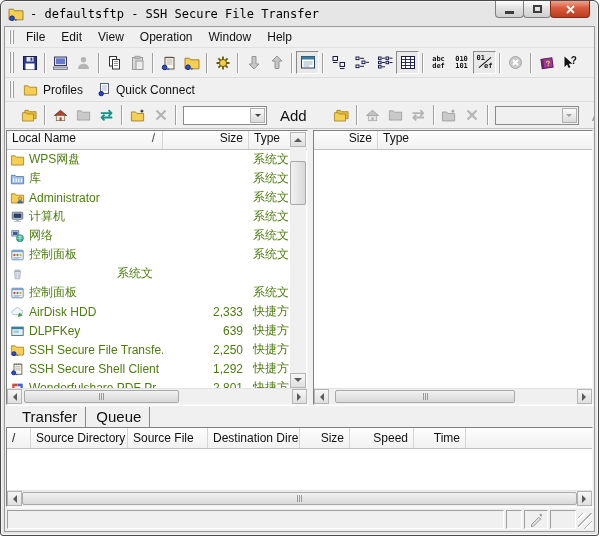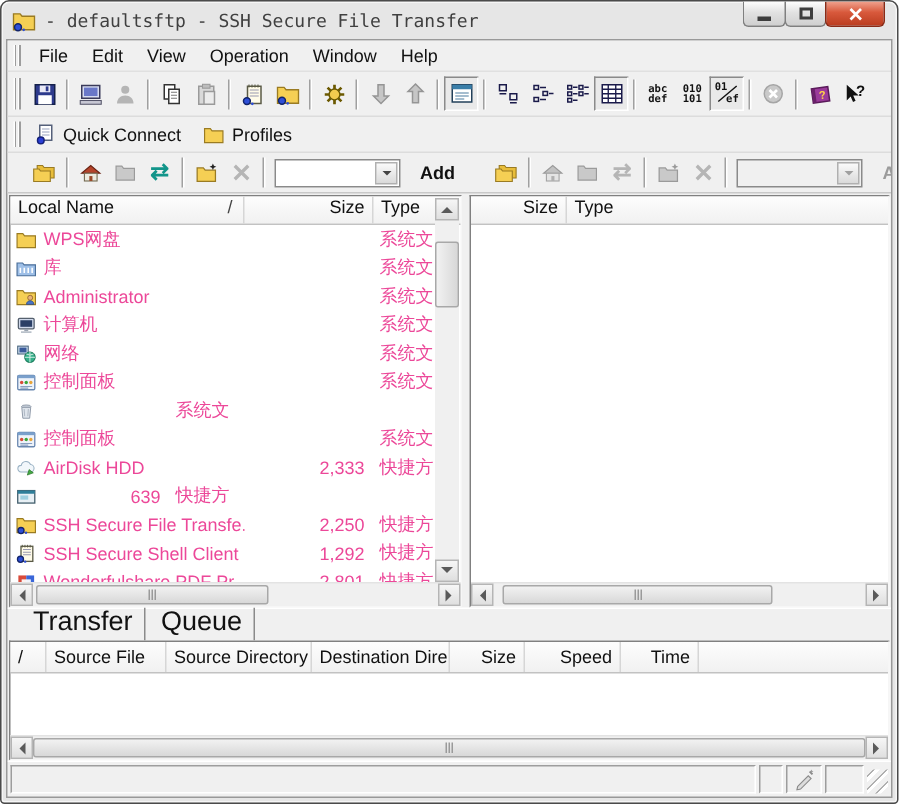--- a/index.html
+++ b/index.html
@@ -4,21 +4,21 @@
 <style>
   * { margin:0; padding:0; box-sizing:border-box; }
   html,body { width:600px; height:540px; background:#fff; font-family:"Liberation Sans", sans-serif; }
   .stage { position:relative; width:600px; height:540px; overflow:hidden; }
 
   
   .window { position:absolute; left:0; top:0; width:599px; height:536px;
             border:1px solid #4a4a4a; border-radius:6px 6px 3px 3px;
             background:#e6e6e6; box-shadow: inset 0 0 0 1px rgba(255,255,255,.65); }
   .titlebar { height:25px; display:flex; align-items:center; padding-left:7px; gap:6px; position:relative; }
-  .title-text { font-family:"DejaVu Sans Mono", monospace; font-size:12px; color:#404040; white-space:nowrap; }
+  .title-text { font-family:"DejaVu Sans Mono", monospace; font-size:12px; color:#000000; white-space:nowrap; }
   .winbtns { position:absolute; top:0; right:8px; display:flex; }
   .wbtn { height:17px; border:1px solid #7f7f7f; border-top:none; margin-left:-1px;
           border-radius:0 0 4px 4px; display:flex; align-items:center; justify-content:center;
           background:linear-gradient(#ffffff,#e2e2e2 45%,#cfcfcf); }
   .wbtn.min { width:29px; } .wbtn.max { width:28px; } 
   .wbtn.close { width:40px; background:linear-gradient(#f0a28e,#d8593c 45%,#bb3d20); border-color:#8a2a16; }
   .g-min { width:9px; height:3px; background:#3d3d3d; margin-top:6px; }
   .g-max { width:9px; height:8px; border:2px solid #3d3d3d; background:transparent; }
 
   .client { margin:0 3px 3px 3px; height:506px; border:1px solid #999;
@@ -45,39 +45,39 @@
 
   .filebar { height:27px; border-bottom:1px solid #c9c9c9; }
   .fb-half { display:flex; align-items:center; flex:0 0 50%; padding-left:2px; }
   .combo { width:84px; height:19px; border:1px solid #8a8a8a; background:#fff; display:flex; align-items:center;
            justify-content:flex-end; margin:0 3px; }
   .combo.disabled { background:#f0f0f0; }
   .combo .dd { width:15px; height:15px; margin-right:1px; background:linear-gradient(#fafafa,#dadada);
                border:1px solid #b0b0b0; display:flex; align-items:center; justify-content:center; }
   .tri-d { width:0; height:0; border:3.5px solid transparent; border-top-color:#444; margin-top:4px; }
   .combo.disabled .tri-d { border-top-color:#a0a0a0; }
-  .addbtn { font-size:12px; color:#111; padding:3px 10px;font-weight:bold; }
+  .addbtn { font-size:15px; color:#111; padding:3px 10px; }
   .addbtn.disabled { color:#9b9b9b; }
 
   
   .panels { flex:1 1 auto; display:flex; min-height:0; padding:1px 1px 0 1px; }
   .panel { background:#fff; border:1px solid; border-color:#808080 #f6f6f6 #f6f6f6 #808080;
            display:flex; flex-direction:column; position:relative; min-width:0; }
   .panel.local { flex:0 0 302px; }
   .splitter { flex:0 0 5px; }
   .panel.remote { flex:1 1 auto; }
   .lv-head { height:19px; display:flex; flex:0 0 auto; background:linear-gradient(#fdfdfd,#f1f1f1);
              border-bottom:1px solid #c2c2c2; font-size:12px; color:#111; }
   .hcell { display:flex; padding:0 5px; border-right:1px solid #d6d6d6; white-space:nowrap; overflow:hidden; }
   .hc-name { flex:1 1 auto; min-width:0; }
   .hc-sort { margin-left:auto; color:#444; padding-right:2px; }
   .hc-size { flex:0 0 86px; justify-content:flex-end; }
   .hc-type { flex:0 0 58px; border-right:none; }
   .rows { flex:1 1 auto; overflow:hidden; }
-  .lrow { display:flex; align-items:center; height:19px; font-size:12px; color:#ec4899; white-space:nowrap; }
+  .lrow { display:flex; align-items:center; height:19px; font-size:12px; color:#4d7c0f; white-space:nowrap; }
   .fic { flex:0 0 20px; padding-left:3px; display:flex; align-items:center; }
   .cname { flex:1 1 auto; min-width:0; overflow:hidden; padding-left:2px; }
   .csize { flex:0 0 86px; text-align:right; padding-right:6px; }
   .ctype { flex:0 0 58px; overflow:hidden; padding-left:4px; }
 
   
   .vscroll { position:absolute; top:1px; right:1px; bottom:16px; width:16px; background:#f0f0f0; display:flex; flex-direction:column; }
   .hscroll { flex:0 0 15px; background:#f0f0f0; display:flex; align-items:center; border-top:1px solid #e3e3e3; }
   .sbtn { flex:0 0 15px; height:15px; background:linear-gradient(#f6f6f6,#dfdfdf); border:1px solid #b5b5b5;
           display:flex; align-items:center; justify-content:center; }
@@ -87,21 +87,21 @@
              display:flex; align-items:center; justify-content:center; gap:1px; }
   .thumb-h i { width:1px; height:7px; background:#9a9a9a; }
   .tri-up { width:0; height:0; border:4px solid transparent; border-bottom-color:#5a5a5a; margin-top:-3px; }
   .tri-dn { width:0; height:0; border:4px solid transparent; border-top-color:#5a5a5a; margin-bottom:-3px; }
   .tri-lf { width:0; height:0; border:4px solid transparent; border-right-color:#5a5a5a; margin-left:-3px; }
   .tri-rt { width:0; height:0; border:4px solid transparent; border-left-color:#5a5a5a; margin-right:-3px; }
   .track { flex:1 1 auto; }
 
   
   .transfer { flex:0 0 102px; display:flex; flex-direction:column; border-top:1px solid #fff; padding:2px 1px 0 1px; }
-  .tabs { height:19px; display:flex; align-items:flex-end; padding-left:8px; gap:2px; font-size:18px; color:#111; }
+  .tabs { height:19px; display:flex; align-items:flex-end; padding-left:8px; gap:2px; font-size:15px; color:#111; }
   .tab { padding:1px 8px 2px 8px; border-right:1px solid #8a8a8a; }
   .tlist { flex:1 1 auto; background:#fff; border:1px solid; border-color:#808080 #f6f6f6 #f6f6f6 #808080;
            display:flex; flex-direction:column; min-height:0; }
   .t-head { height:21px; display:flex; background:linear-gradient(#fdfdfd,#f1f1f1); border-bottom:1px solid #c2c2c2;
             font-size:12px; color:#111; flex:0 0 auto; }
   .t-body { flex:1 1 auto; }
   .thc { display:flex; align-items:center; padding:0 5px; border-right:1px solid #d6d6d6; white-space:nowrap; overflow:hidden; }
   .thc.rt { justify-content:flex-end; }
 
   
@@ -321,32 +321,32 @@
         <svg width="17" height="16" viewBox="0 0 17 16">
               <path d="M3.5 1.5v10.5l2.6-2.6 1.6 3.6 1.7-.8-1.6-3.5h3.7z" fill="#111"></path>
               <text x="12.8" y="9" font-size="10" font-weight="bold" fill="#111" text-anchor="middle" font-family="Liberation Sans, sans-serif">?</text>
             </svg>
       </div>
     </div>
 
     <div class="bar quickbar">
       <span class="grip"></span>
       <div class="qbtn">
+        <svg width="15" height="14" viewBox="0 0 16 16">
+              <path d="M1 5V3.2h4.4l1.3 1.6H15v9H1z" fill="#f5cf54" stroke="#9a7b22" stroke-width=".9"></path>
+            </svg>
+        <span>Profiles</span>
+      </div>
+      <div class="qbtn">
         <svg width="14" height="15" viewBox="0 0 14 15">
               <rect x="3.5" y="1.5" width="8" height="10" fill="#fff" stroke="#55607a"></rect>
               <path d="M5 4h5M5 6h5M5 8h5" stroke="#9aa4c0" stroke-width=".8"></path>
               <circle cx="4.2" cy="11.6" r="2.2" fill="#2b3fd6" stroke="#14207a"></circle>
             </svg>
         <span>Quick Connect</span>
-      </div>
-      <div class="qbtn">
-        <svg width="15" height="14" viewBox="0 0 16 16">
-              <path d="M1 5V3.2h4.4l1.3 1.6H15v9H1z" fill="#f5cf54" stroke="#9a7b22" stroke-width=".9"></path>
-            </svg>
-        <span>Profiles</span>
       </div>
     </div>
 
     <div class="bar filebar">
       <div class="fb-half">
         <span class="grip"></span>
         <div class="tbtn">
           <svg width="17" height="15" viewBox="0 0 18 16">
                 <path d="M4 4V2.5h3.8l1.1 1.4H16v7.5H4z" fill="#e8bd3a" stroke="#9a7b22" stroke-width=".8"></path>
                 <path d="M1.5 6.5V5h3.8l1.1 1.4h6.9v7.5H1.5z" fill="#f5cf54" stroke="#9a7b22" stroke-width=".8"></path>
@@ -559,20 +559,21 @@
             <span class="ctype">快捷方</span>
           </div>
           <div class="lrow">
             <span class="fic">
                   <svg width="15" height="14" viewBox="0 0 16 16">
                     <rect x="1.5" y="3.5" width="13" height="9.5" fill="#e8f0f5" stroke="#44606e"></rect>
                     <rect x="1.5" y="3.5" width="13" height="2.4" fill="#2e7f9a"></rect>
                     <rect x="3.5" y="7.2" width="6" height="3.2" fill="#9fd0e0"></rect>
                   </svg>
                 </span>
+            <span class="cname">DLPFKey</span>
             <span class="csize">639</span>
             <span class="ctype">快捷方</span>
           </div>
           <div class="lrow">
             <span class="fic">
                   <svg width="15" height="14" viewBox="0 0 16 16">
                     <path d="M1 5V3.2h4.4l1.3 1.6H15v9H1z" fill="#f5cf54" stroke="#9a7b22" stroke-width=".9"></path>
                     <circle cx="4" cy="12.2" r="2.3" fill="#2e4fd8" stroke="#12246a"></circle>
                     <circle cx="7.8" cy="13.9" r=".9" fill="#2e4fd8"></circle>
                   </svg>
@@ -663,22 +664,22 @@
     </div>
 
     <div class="transfer">
       <div class="tabs">
         <span class="tab">Transfer</span>
         <span class="tab">Queue</span>
       </div>
       <div class="tlist">
         <div class="t-head">
           <div class="thc" style="flex:0 0 24px;">/</div>
+          <div class="thc" style="flex:0 0 97px;">Source Directory</div>
           <div class="thc" style="flex:0 0 80px;">Source File</div>
-          <div class="thc" style="flex:0 0 97px;">Source Directory</div>
           <div class="thc" style="flex:0 0 92px;">Destination Dire...</div>
           <div class="thc rt" style="flex:0 0 50px;">Size</div>
           <div class="thc rt" style="flex:0 0 64px;">Speed</div>
           <div class="thc rt" style="flex:0 0 52px;">Time</div>
           <div class="thc" style="flex:1 1 auto; border-right:none;"></div>
         </div>
         <div class="t-body"></div>
         <div class="hscroll">
           <div class="sbtn">
                 <span class="tri-lf"></span>

